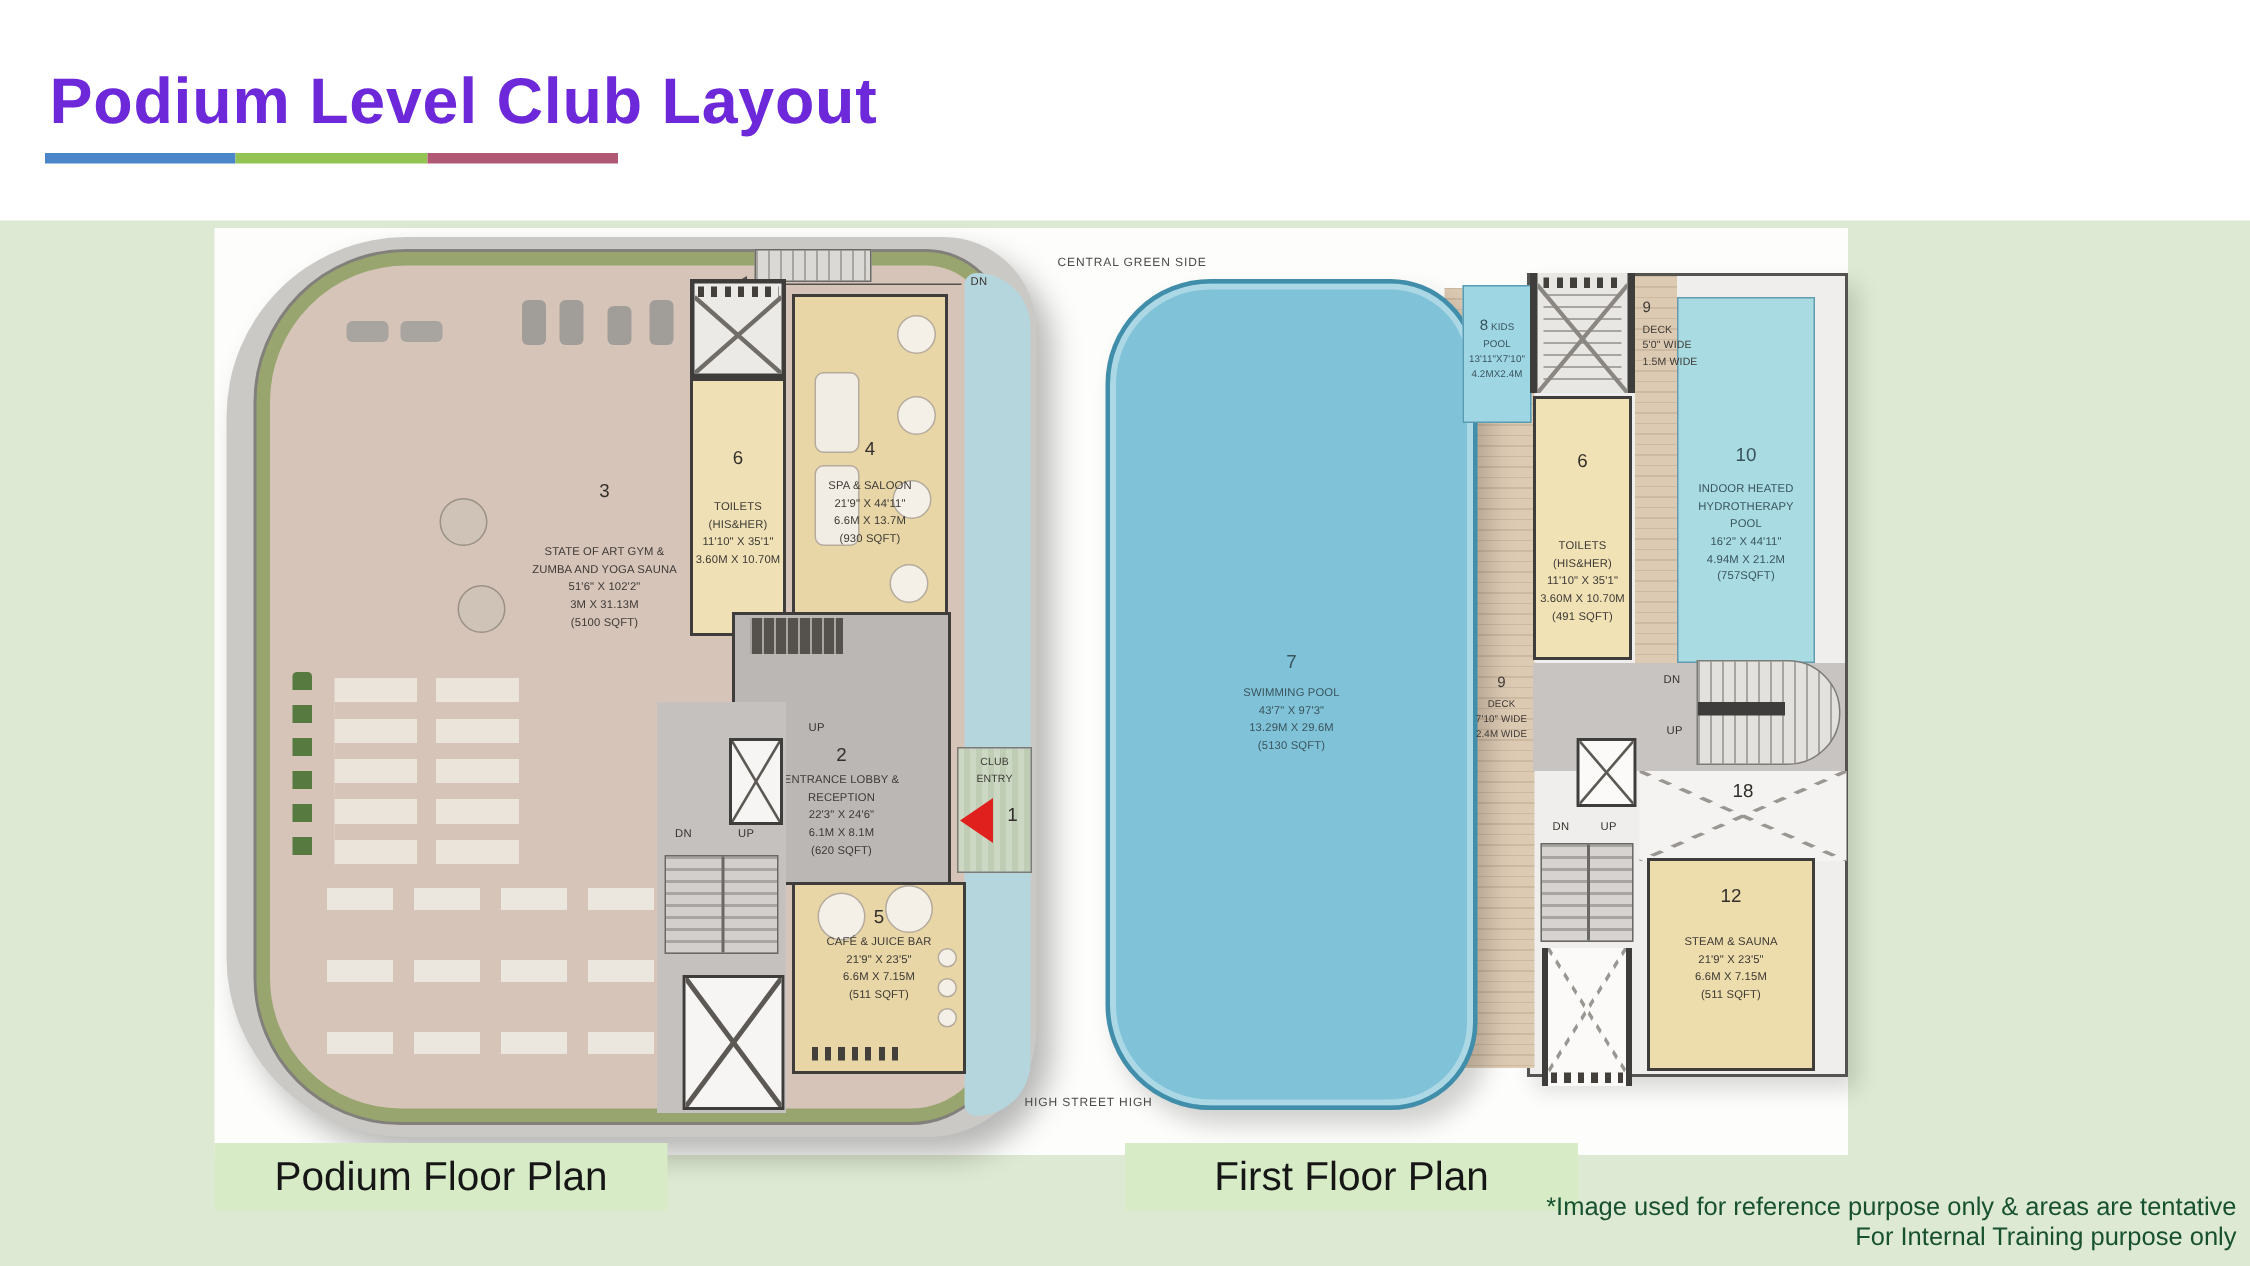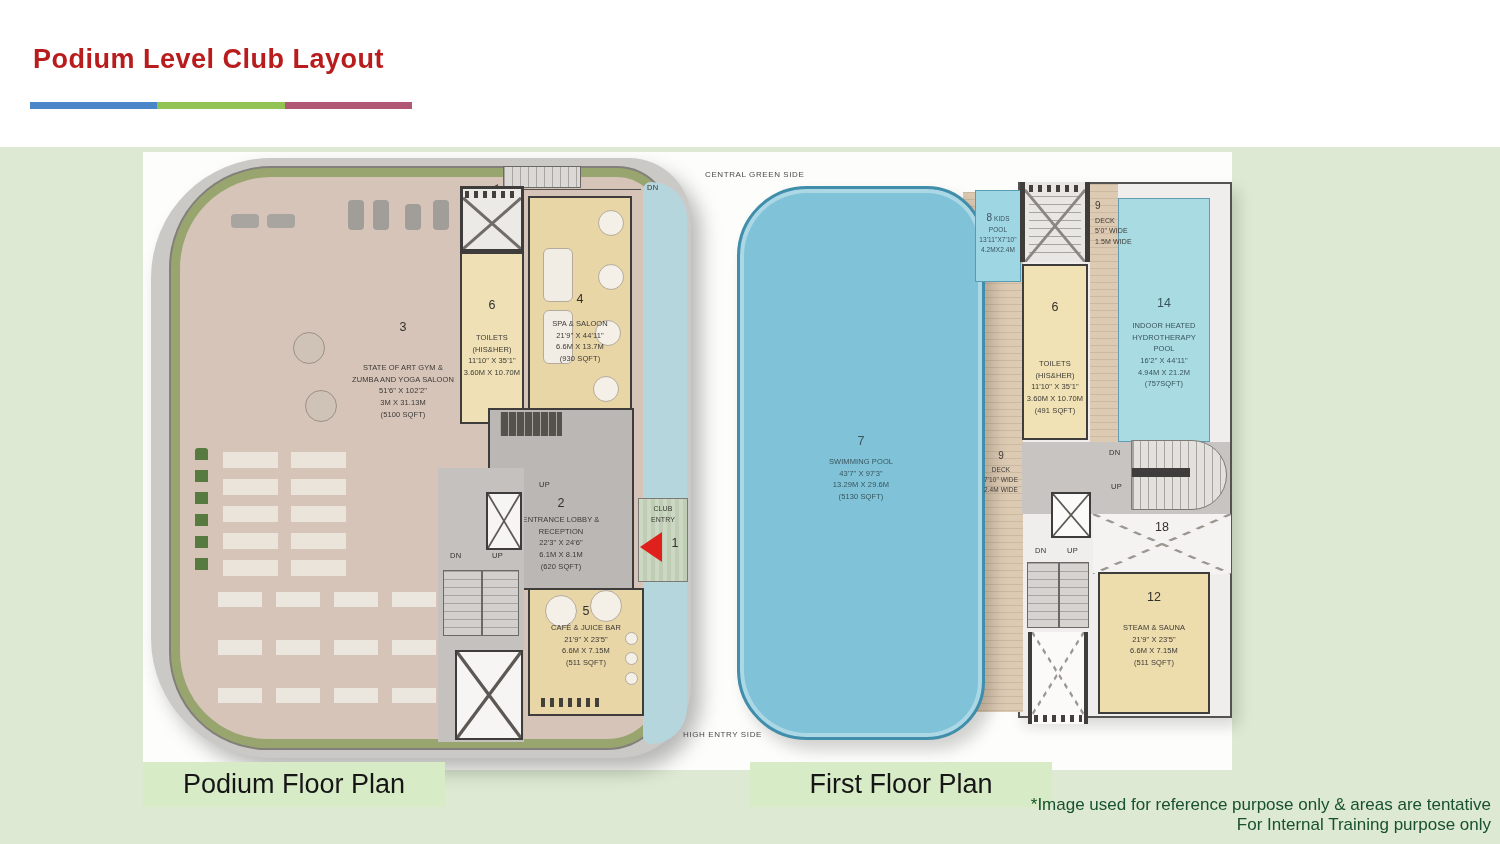--- a/index.html
+++ b/index.html
@@ -1,20 +1,20 @@
 <!DOCTYPE html>
 <html><head>
 <meta charset="utf-8">
 <style>
   html,body{margin:0;padding:0;background:#ffffff;font-family:"Liberation Sans",sans-serif;}
   .slide{position:relative;width:1500px;height:844px;background:#ffffff;overflow:hidden;}
   .abs{position:absolute;}
 
   
-  .page-title{position:absolute;left:33px;top:44px;font-size:27px;font-weight:bold;color:#b91c1c;letter-spacing:.5px;}
+  .page-title{position:absolute;left:33px;top:44px;font-size:43px;font-weight:bold;color:#6d28d9;letter-spacing:.5px;}
   .title-bar{position:absolute;left:30px;top:102px;width:382px;height:7px;display:flex;}
   .title-bar span{flex:1;}
   .bar-blue{background:#4a86c8;} .bar-green{background:#93c353;} .bar-maroon{background:#b05874;}
 
   
   .green-band{position:absolute;left:0;top:147px;width:1500px;height:697px;background:#dde9d2;}
   .canvas{position:absolute;left:143px;top:152px;width:1089px;height:618px;background:#fdfdfc;}
 
   
   .room-num{position:absolute;text-align:center;font-size:12.5px;color:#33302c;}
@@ -60,21 +60,21 @@
       <div class="abs" style="left:500px;top:30px;width:44px;height:562px;background:#b6d6de;border-radius:10px 46px 46px 10px;"></div>
 
       <div class="abs hatchV" style="left:360px;top:14px;width:78px;height:22px;background-color:#dbd9d6;border:1px solid #6b6965;box-sizing:border-box;"></div>
       <div class="abs" style="left:352px;top:37px;width:146px;border-top:1.3px solid #53514d;"></div>
       <div class="abs" style="left:346px;top:32px;width:0;height:0;border-right:9px solid #53514d;border-top:5px solid transparent;border-bottom:5px solid transparent;"></div>
       <span class="marker" style="left:504px;top:31px;">DN</span>
 
       <div class="room-num" style="left:175px;top:168px;width:170px;">3</div>
       <div class="plan-label" style="left:175px;top:210px;width:170px;">
         <div>STATE OF ART GYM &amp;</div>
-        <div>ZUMBA AND YOGA SALOON</div>
+        <div>ZUMBA AND YOGA SAUNA</div>
         <div>51'6" X 102'2"</div>
         <div>3M X 31.13M</div>
         <div>(5100 SQFT)</div>
       </div>
 
       <div class="abs" style="left:205px;top:48px;width:16px;height:30px;background:#a19d99;border-radius:4px;"></div>
       <div class="abs" style="left:230px;top:48px;width:16px;height:30px;background:#a19d99;border-radius:4px;"></div>
       <div class="abs" style="left:262px;top:52px;width:16px;height:26px;background:#a19d99;border-radius:4px;"></div>
       <div class="abs" style="left:290px;top:48px;width:16px;height:30px;background:#a19d99;border-radius:4px;"></div>
       <div class="abs" style="left:88px;top:62px;width:28px;height:14px;background:#a8a4a0;border-radius:4px;"></div>
@@ -223,21 +223,21 @@
 
       <div class="abs" style="left:387px;top:32px;width:28px;height:258px;background:#ddcab3;background-image:repeating-linear-gradient(180deg,rgba(110,80,50,.14) 0 1px,rgba(0,0,0,0) 1px 7px);"></div>
       <div class="plan-label left" style="left:392px;top:46px;width:60px;font-size:7px;z-index:5;">
         <div style="font-size:10px;margin-bottom:2px;">9</div>
         <div>DECK</div>
         <div>5'0" WIDE</div>
         <div>1.5M WIDE</div>
       </div>
 
       <div class="abs" style="left:415px;top:46px;width:92px;height:244px;background:#a9dbe2;border:1px solid #639cb0;box-sizing:border-box;"></div>
-      <div class="room-num pool-text" style="left:415px;top:144px;width:92px;">14</div>
+      <div class="room-num pool-text" style="left:415px;top:144px;width:92px;">10</div>
       <div class="plan-label pool-text" style="left:405px;top:168px;width:112px;">
         <div>INDOOR HEATED</div>
         <div>HYDROTHERAPY</div>
         <div>POOL</div>
         <div>16'2" X 44'11"</div>
         <div>4.94M X 21.2M</div>
         <div>(757SQFT)</div>
       </div>
 
       <div class="abs" style="left:319px;top:290px;width:208px;height:72px;background:#c7c4c1;"></div>
@@ -279,21 +279,21 @@
       <div class="room-num" style="left:395px;top:438px;width:112px;">12</div>
       <div class="plan-label" style="left:390px;top:470px;width:122px;">
         <div>STEAM &amp; SAUNA</div>
         <div>21'9" X 23'5"</div>
         <div>6.6M X 7.15M</div>
         <div>(511 SQFT)</div>
       </div>
     </div>
 
     <div class="site-label" style="left:562px;top:18px;">CENTRAL GREEN SIDE</div>
-    <div class="site-label" style="left:540px;top:578px;">HIGH ENTRY SIDE</div>
+    <div class="site-label" style="left:540px;top:578px;">HIGH STREET HIGH</div>
   </div>
 
   <div class="caption-box" style="left:143px;">
     <span>Podium Floor Plan</span>
   </div>
   <div class="caption-box" style="left:750px;">
     <span>First Floor Plan</span>
   </div>
 
   <div class="footer-bar">

